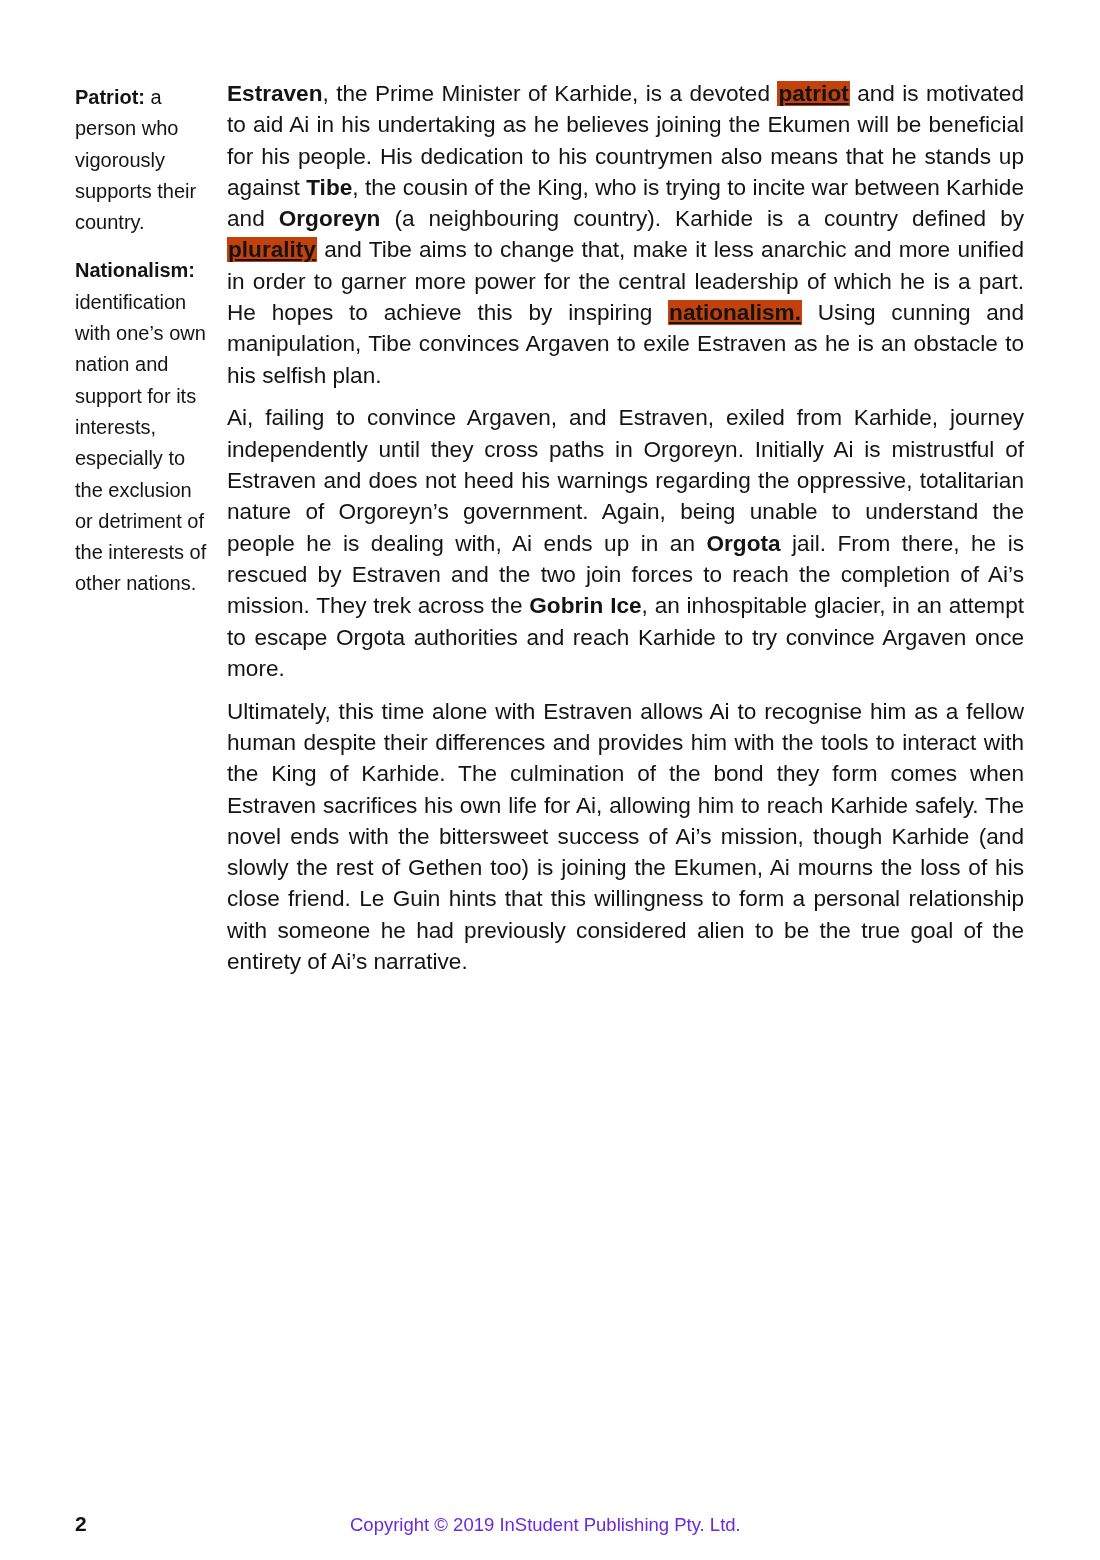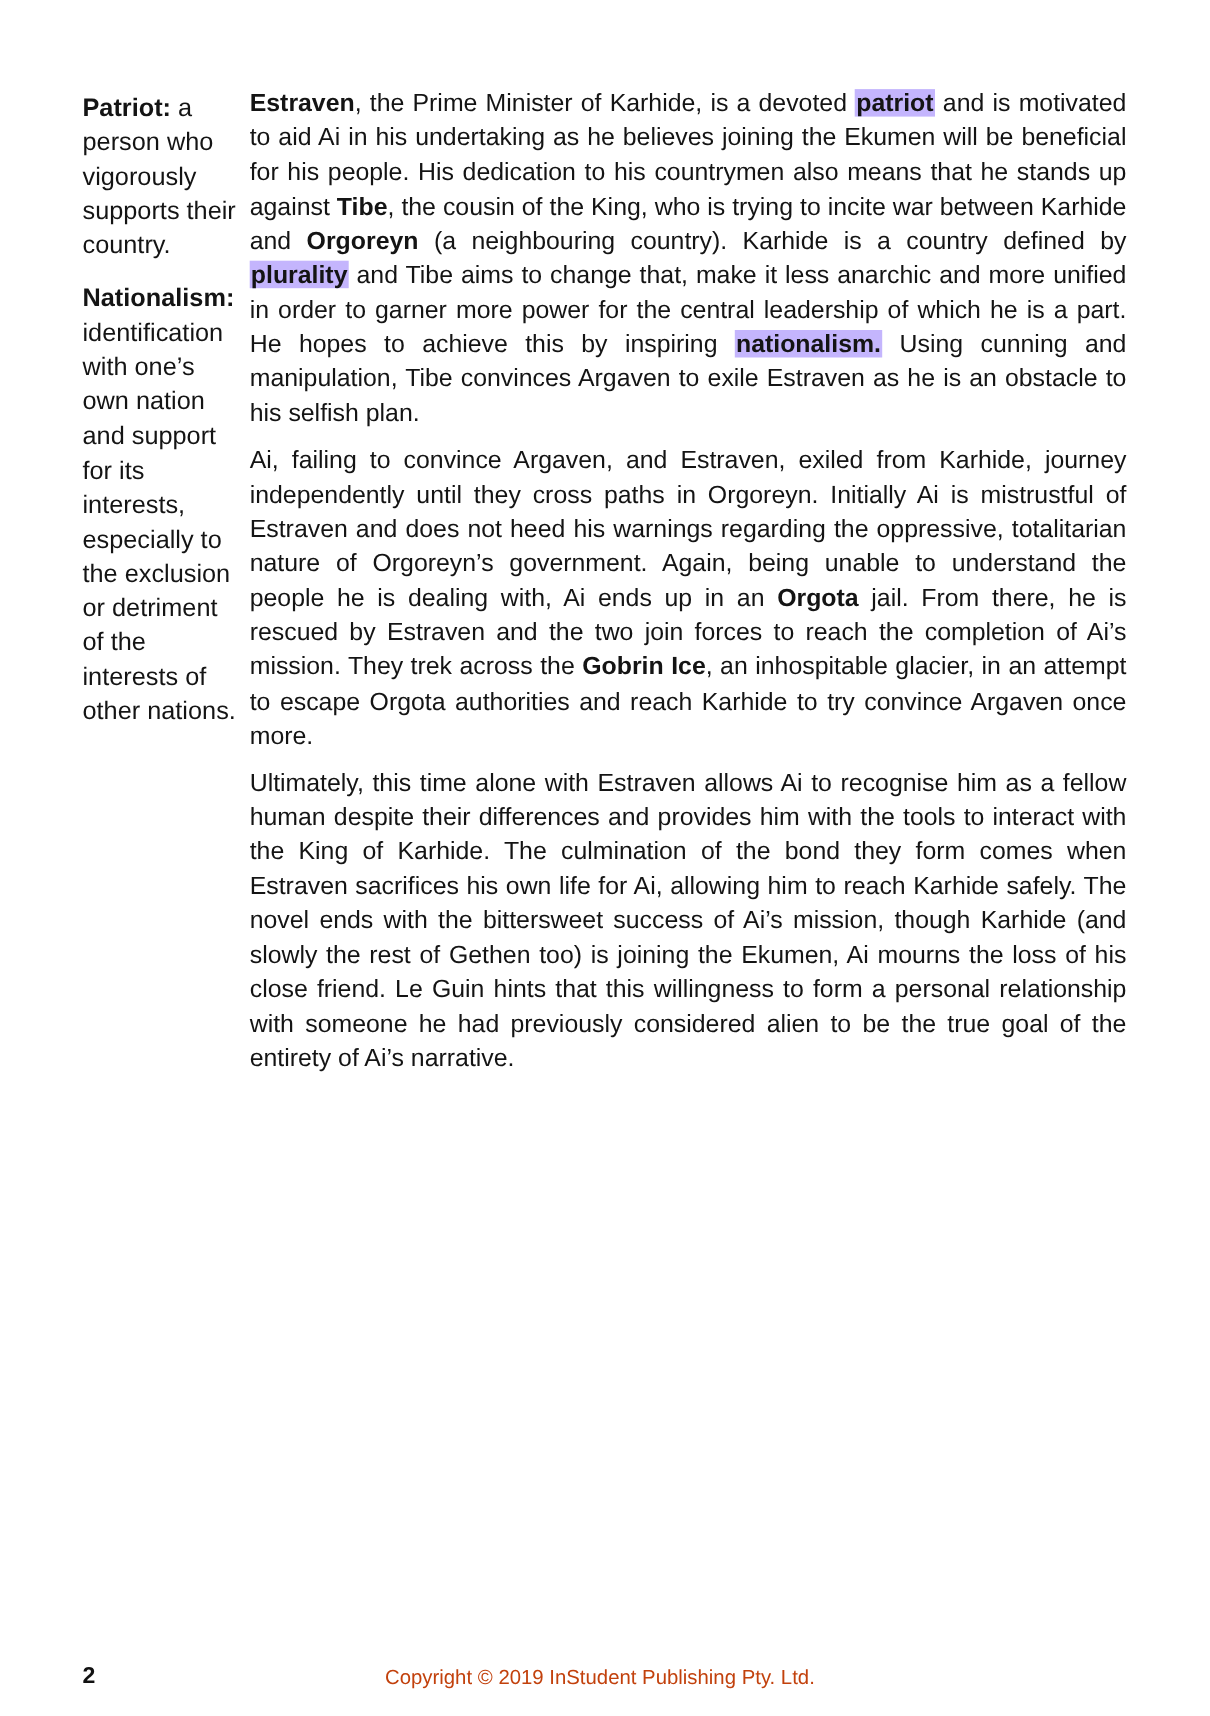--- a/index.html
+++ b/index.html
@@ -2,36 +2,36 @@
 <html><head>
 <meta charset="utf-8">
 <style>
   html, body { margin: 0; padding: 0; background: #ffffff; }
   body {
     width: 1100px; height: 1560px; position: relative; overflow: hidden;
     font-family: "Liberation Sans", sans-serif; color: #111111;
   }
   .sidebar {
     position: absolute; left: 75px; top: 82px; width: 140px;
-    font-size: 23px; line-height: 31.3px; color: #141414;
+    font-size: 20px; line-height: 31.3px; color: #141414;
   }
   .gloss { margin: 0 0 17px 0; }
   .gloss .term { font-weight: bold; }
   .main {
     position: absolute; left: 227px; top: 78px; width: 797px;
     font-size: 22.6px; line-height: 31.3px; text-align: justify; color: #141414;
   }
   .main p { margin: 0 0 11.5px 0; }
   .main b { font-weight: bold; }
-  .hl { background: #c4b5fd; padding: 0 1px; }
+  .hl { background: #c2410c; padding: 0 1px; text-decoration: underline; }
   .footer-num {
     position: absolute; left: 75px; top: 1512px; font-size: 21px; font-weight: bold;
   }
   .footer-copy {
-    position: absolute; left: 350px; top: 1514px; font-size: 18.5px; color: #c2410c;
+    position: absolute; left: 350px; top: 1514px; font-size: 18.5px; color: #6d28d9;
   }
 </style>
 </head>
 <body>
 
 <div class="sidebar">
   <div class="gloss">
     <span class="term">Patriot:</span><span> a person who vigorously supports their country.</span>
   </div>
   <div class="gloss">

